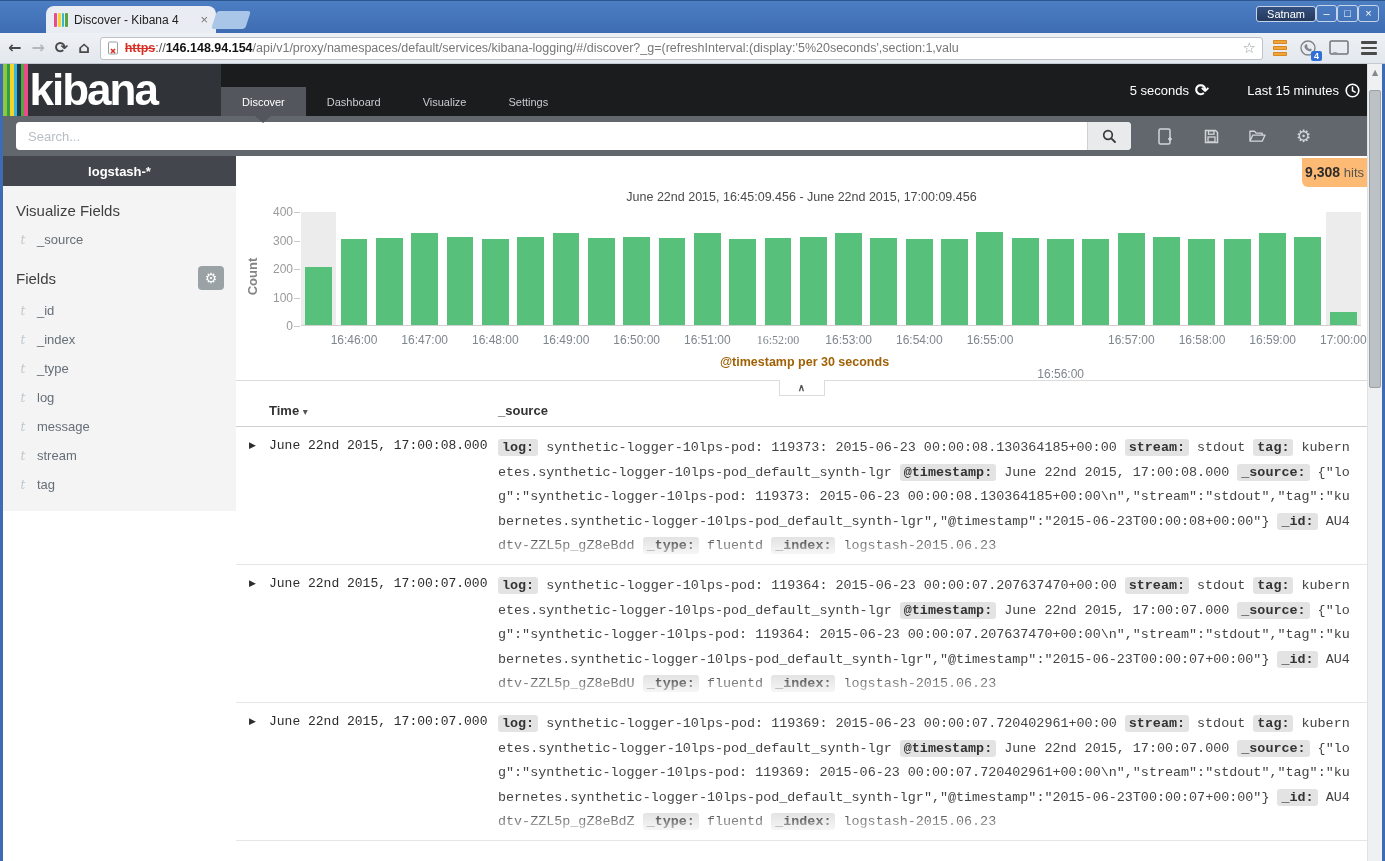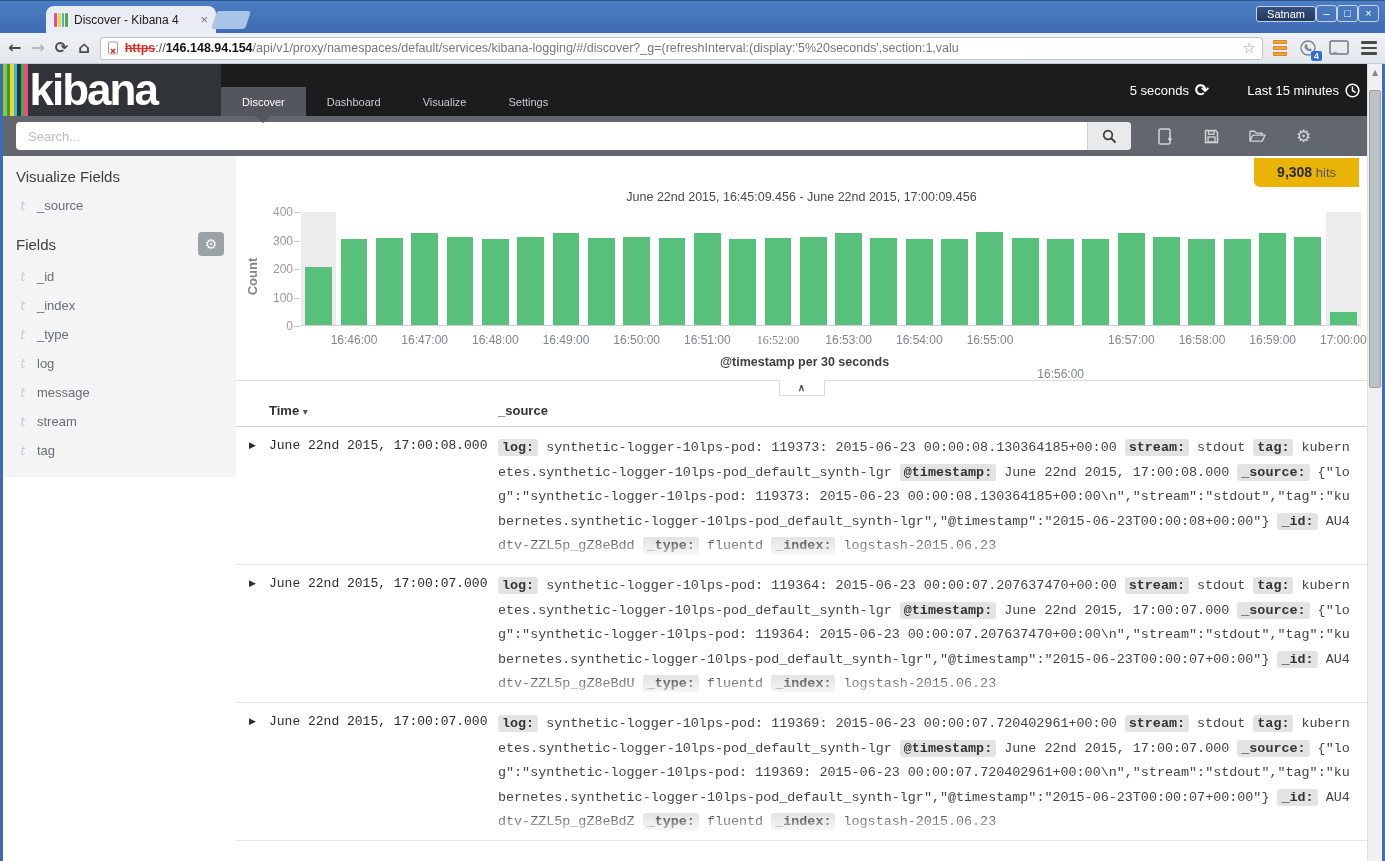--- a/index.html
+++ b/index.html
@@ -87,41 +87,41 @@
                   display:flex; align-items:center; justify-content:center; margin-bottom:4px; cursor:pointer; }
   .side-heading { font-size:15px; color:#3f3f3f; padding:12px 12px 6px 13px; display:flex; align-items:center; }
   .gear-btn { margin-left:auto; width:26px; height:24px; background:#9aa2a6; border-radius:4px;
               display:flex; align-items:center; justify-content:center; color:#fff; cursor:pointer; }
   .field-item { display:flex; align-items:center; gap:8px; padding:7px 12px 7px 14px; font-size:13px; color:#666e78; cursor:pointer; }
   .ficon { width:12px; text-align:center; color:#bfc8ce; font-family:"DejaVu Serif", serif; font-style:italic;
            font-size:12px; flex:none; }
 
   
   .main { flex:1; position:relative; background:#fff; overflow:hidden; }
-  .hits-badge { position:absolute; top:2px; right:8px; background:#eab308; padding:6px 23px 7px;
+  .hits-badge { position:absolute; top:2px; right:0; background:#fdba74; padding:6px 3px 7px;
                 border-bottom-left-radius:6px; font-size:13px; color:#555; z-index:3; }
   .hits-badge b { color:#2c2c2c; font-size:14px; }
 
   .chart-title { text-align:center; margin-top:34px; font-size:12.5px; color:#4a4a4a; }
 
   .chart-wrap { margin:8px 6px 0 12px; }
   .chart-flex { display:flex; }
   .ylab { width:17px; position:relative; }
   .ylab span { position:absolute; top:50%; left:-14px; transform:rotate(-90deg); color:#848484;
                font-weight:bold; font-size:13px; white-space:nowrap; }
   .yticks { width:36px; position:relative; height:114px; }
   .yticks div { position:absolute; right:8px; font-size:12px; color:#9a9a9a; transform:translateY(-50%); }
   .plotarea { flex:1; height:114px; position:relative; border-bottom:1px solid #cfcfcf; display:flex; align-items:flex-end; }
   .ytickmark { position:absolute; left:-7px; width:6px; height:1px; background:#c9c9c9; }
   .slot { flex:1; height:100%; display:flex; align-items:flex-end; justify-content:center; }
   .slot.partial { background:#ececec; }
   .bar { width:76%; }
   .xticks { position:relative; height:24px; margin-left:53px; }
   .xticks div { position:absolute; top:7px; transform:translateX(-50%); font-size:12px; color:#7e868c; white-space:nowrap; }
-  .xlabel { text-align:center; color:#404040; font-weight:bold; font-size:12.5px; margin-top:5px; }
+  .xlabel { text-align:center; color:#a16207; font-weight:bold; font-size:12.5px; margin-top:5px; }
 
   .chart-sep { position:relative; margin-top:11px; border-bottom:1px solid #dcdcdc; }
   .collapse-btn { position:absolute; left:50%; top:0; transform:translateX(-50%); width:46px; height:16px;
                   background:#fff; border:1px solid #dcdcdc; border-top:none; display:flex; align-items:center;
                   justify-content:center; font-size:10px; font-weight:bold; color:#555; cursor:pointer; z-index:2; }
 
   
   .dtable { margin-top:22px; }
   .thead { display:flex; font-size:13px; font-weight:bold; color:#333; padding-bottom:8px;
            border-bottom:1px solid #cfcfcf; }
@@ -280,20 +280,21 @@
           </svg>
         </span>
         <span class="sicon gear-glyph">⚙</span>
       </div>
     </div>
 
     <div class="content">
 
       <aside class="sidebar">
         <div class="sidebar-panel">
+          <div class="index-header">logstash-*</div>
           <div class="side-heading">Visualize Fields</div>
           <div class="field-item">
             <span class="ficon">t</span>
             <span>_source</span>
           </div>
           <div class="side-heading">
             <span>Fields</span>
             <span class="gear-btn">
               <span class="gear-glyph" style="font-size:14px;">⚙</span>
             </span>

